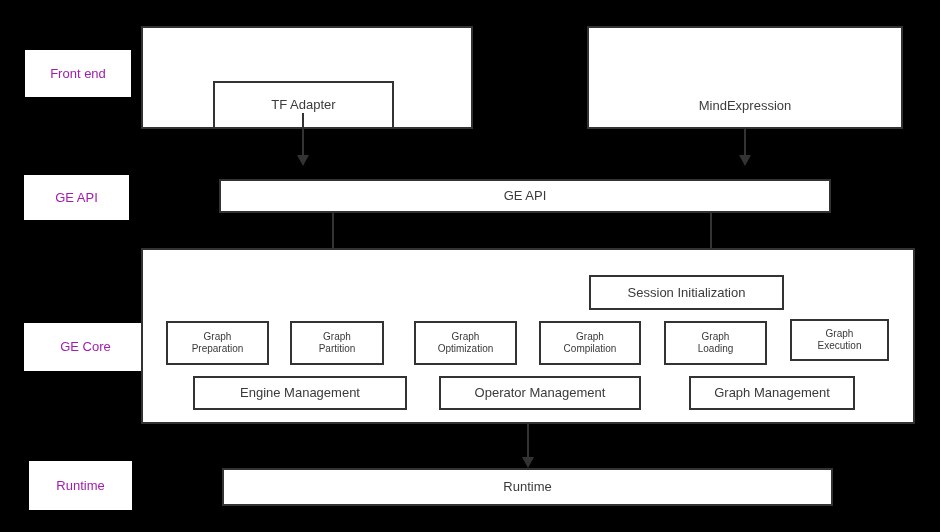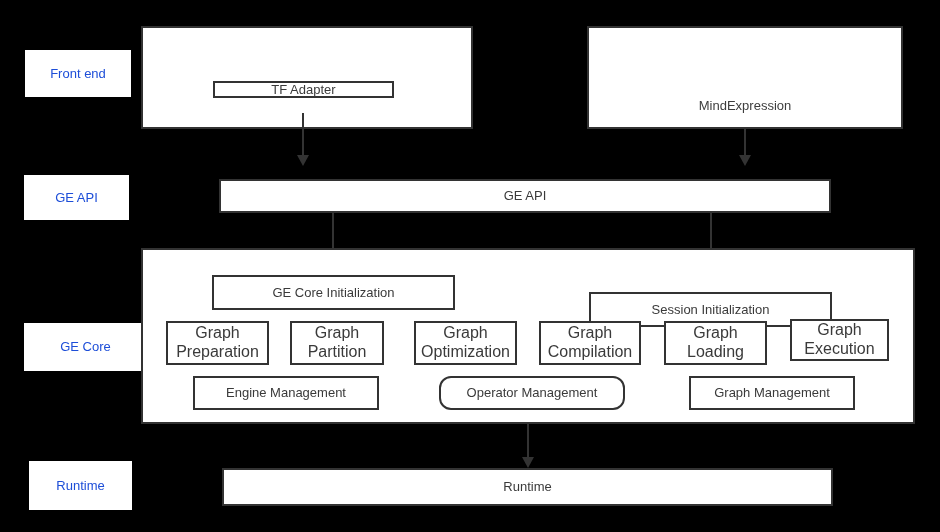--- a/index.html
+++ b/index.html
@@ -24,42 +24,42 @@
     align-items: center;
     justify-content: center;
     text-align: center;
     line-height: 1.18;
     white-space: pre-line;
   }
   
   .stage-label {
     border: none;
     font-size: 13px;
-    color: #1d4ed8;
+    color: #a21caf;
   }
   
   .node {
     border: 2px solid #333333;
     font-size: 13px;
   }
   .container-node {
     border: 2px solid #333333;
     background: #ffffff;
     align-items: flex-start;
     justify-content: center;
   }
   .container-title {
     position: absolute;
     left: 0;
     right: 0;
     text-align: center;
     color: #3d3d3d;
     font-size: 13px;
   }
-  .small-node { font-size: 16px; }
+  .small-node { font-size: 10px; }
   .bar-node { font-size: 13px; }
   .mgmt-node { font-size: 13px; }
 
   
   .conn {
     position: absolute;
     background: #333333;
     width: 2px;
   }
   .arrow {
@@ -85,21 +85,21 @@
   <div class="box stage-label" style="left:24px; top:323px; width:123px; height:48px;">
     <span>GE Core</span>
   </div>
   <div class="box stage-label" style="left:29px; top:461px; width:103px; height:49px;">
     <span>Runtime</span>
   </div>
 
   <div class="box container-node" style="left:141px; top:26px; width:332px; height:103px;">
     <span class="container-title" style="top:55px;">Tensorflow</span>
   </div>
-  <div class="box node" style="left:213px; top:81px; width:181px; height:17px;">
+  <div class="box node" style="left:213px; top:81px; width:181px; height:48px;">
     <span>TF Adapter</span>
   </div>
 
   <div class="box container-node" style="left:587px; top:26px; width:316px; height:103px;">
     <span class="container-title" style="top:70px;">MindExpression</span>
   </div>
 
   <div class="conn" style="left:302px; top:113px; height:44px;"></div>
   <div class="arrow" style="left:297px; top:155px;"></div>
 
@@ -111,24 +111,21 @@
   </div>
 
   <div class="conn" style="left:332px; top:213px; height:48px;"></div>
   <div class="arrow" style="left:327px; top:259px;"></div>
 
   <div class="conn" style="left:710px; top:213px; height:48px;"></div>
   <div class="arrow" style="left:705px; top:259px;"></div>
 
   <div class="box container-node" style="left:141px; top:248px; width:774px; height:176px;"></div>
 
-  <div class="box node" style="left:212px; top:275px; width:243px; height:35px;">
-    <span>GE Core Initialization</span>
-  </div>
-  <div class="box node" style="left:589px; top:275px; width:243px; height:35px;margin-top:17px;">
+  <div class="box node" style="left:589px; top:275px; width:195px; height:35px;">
     <span>Session Initialization</span>
   </div>
 
   <div class="box node small-node" style="left:166px; top:321px; width:103px; height:44px;">
     <span>Graph
 Preparation</span>
   </div>
   <div class="box node small-node" style="left:290px; top:321px; width:94px; height:44px;">
     <span>Graph
 Partition</span>
@@ -143,24 +140,24 @@
   </div>
   <div class="box node small-node" style="left:664px; top:321px; width:103px; height:44px;">
     <span>Graph
 Loading</span>
   </div>
   <div class="box node small-node" style="left:790px; top:319px; width:99px; height:42px;">
     <span>Graph
 Execution</span>
   </div>
 
-  <div class="box node mgmt-node" style="left:193px; top:376px; width:186px; height:34px;">
+  <div class="box node mgmt-node" style="left:193px; top:376px; width:214px; height:34px;">
     <span>Engine Management</span>
   </div>
-  <div class="box node mgmt-node" style="left:439px; top:376px; width:186px; height:34px;border-radius:12px;">
+  <div class="box node mgmt-node" style="left:439px; top:376px; width:202px; height:34px;">
     <span>Operator Management</span>
   </div>
   <div class="box node mgmt-node" style="left:689px; top:376px; width:166px; height:34px;">
     <span>Graph Management</span>
   </div>
 
   <div class="conn" style="left:527px; top:424px; height:36px;"></div>
   <div class="arrow" style="left:522px; top:457px;"></div>
 
   <div class="box node bar-node" style="left:222px; top:468px; width:611px; height:38px;">

